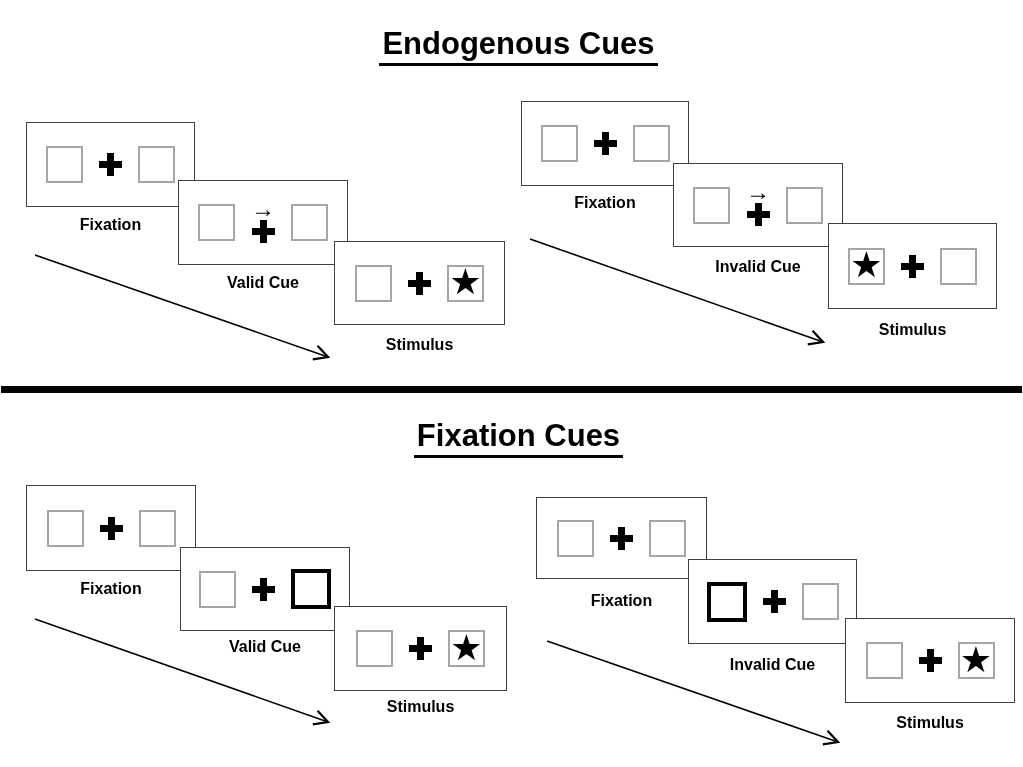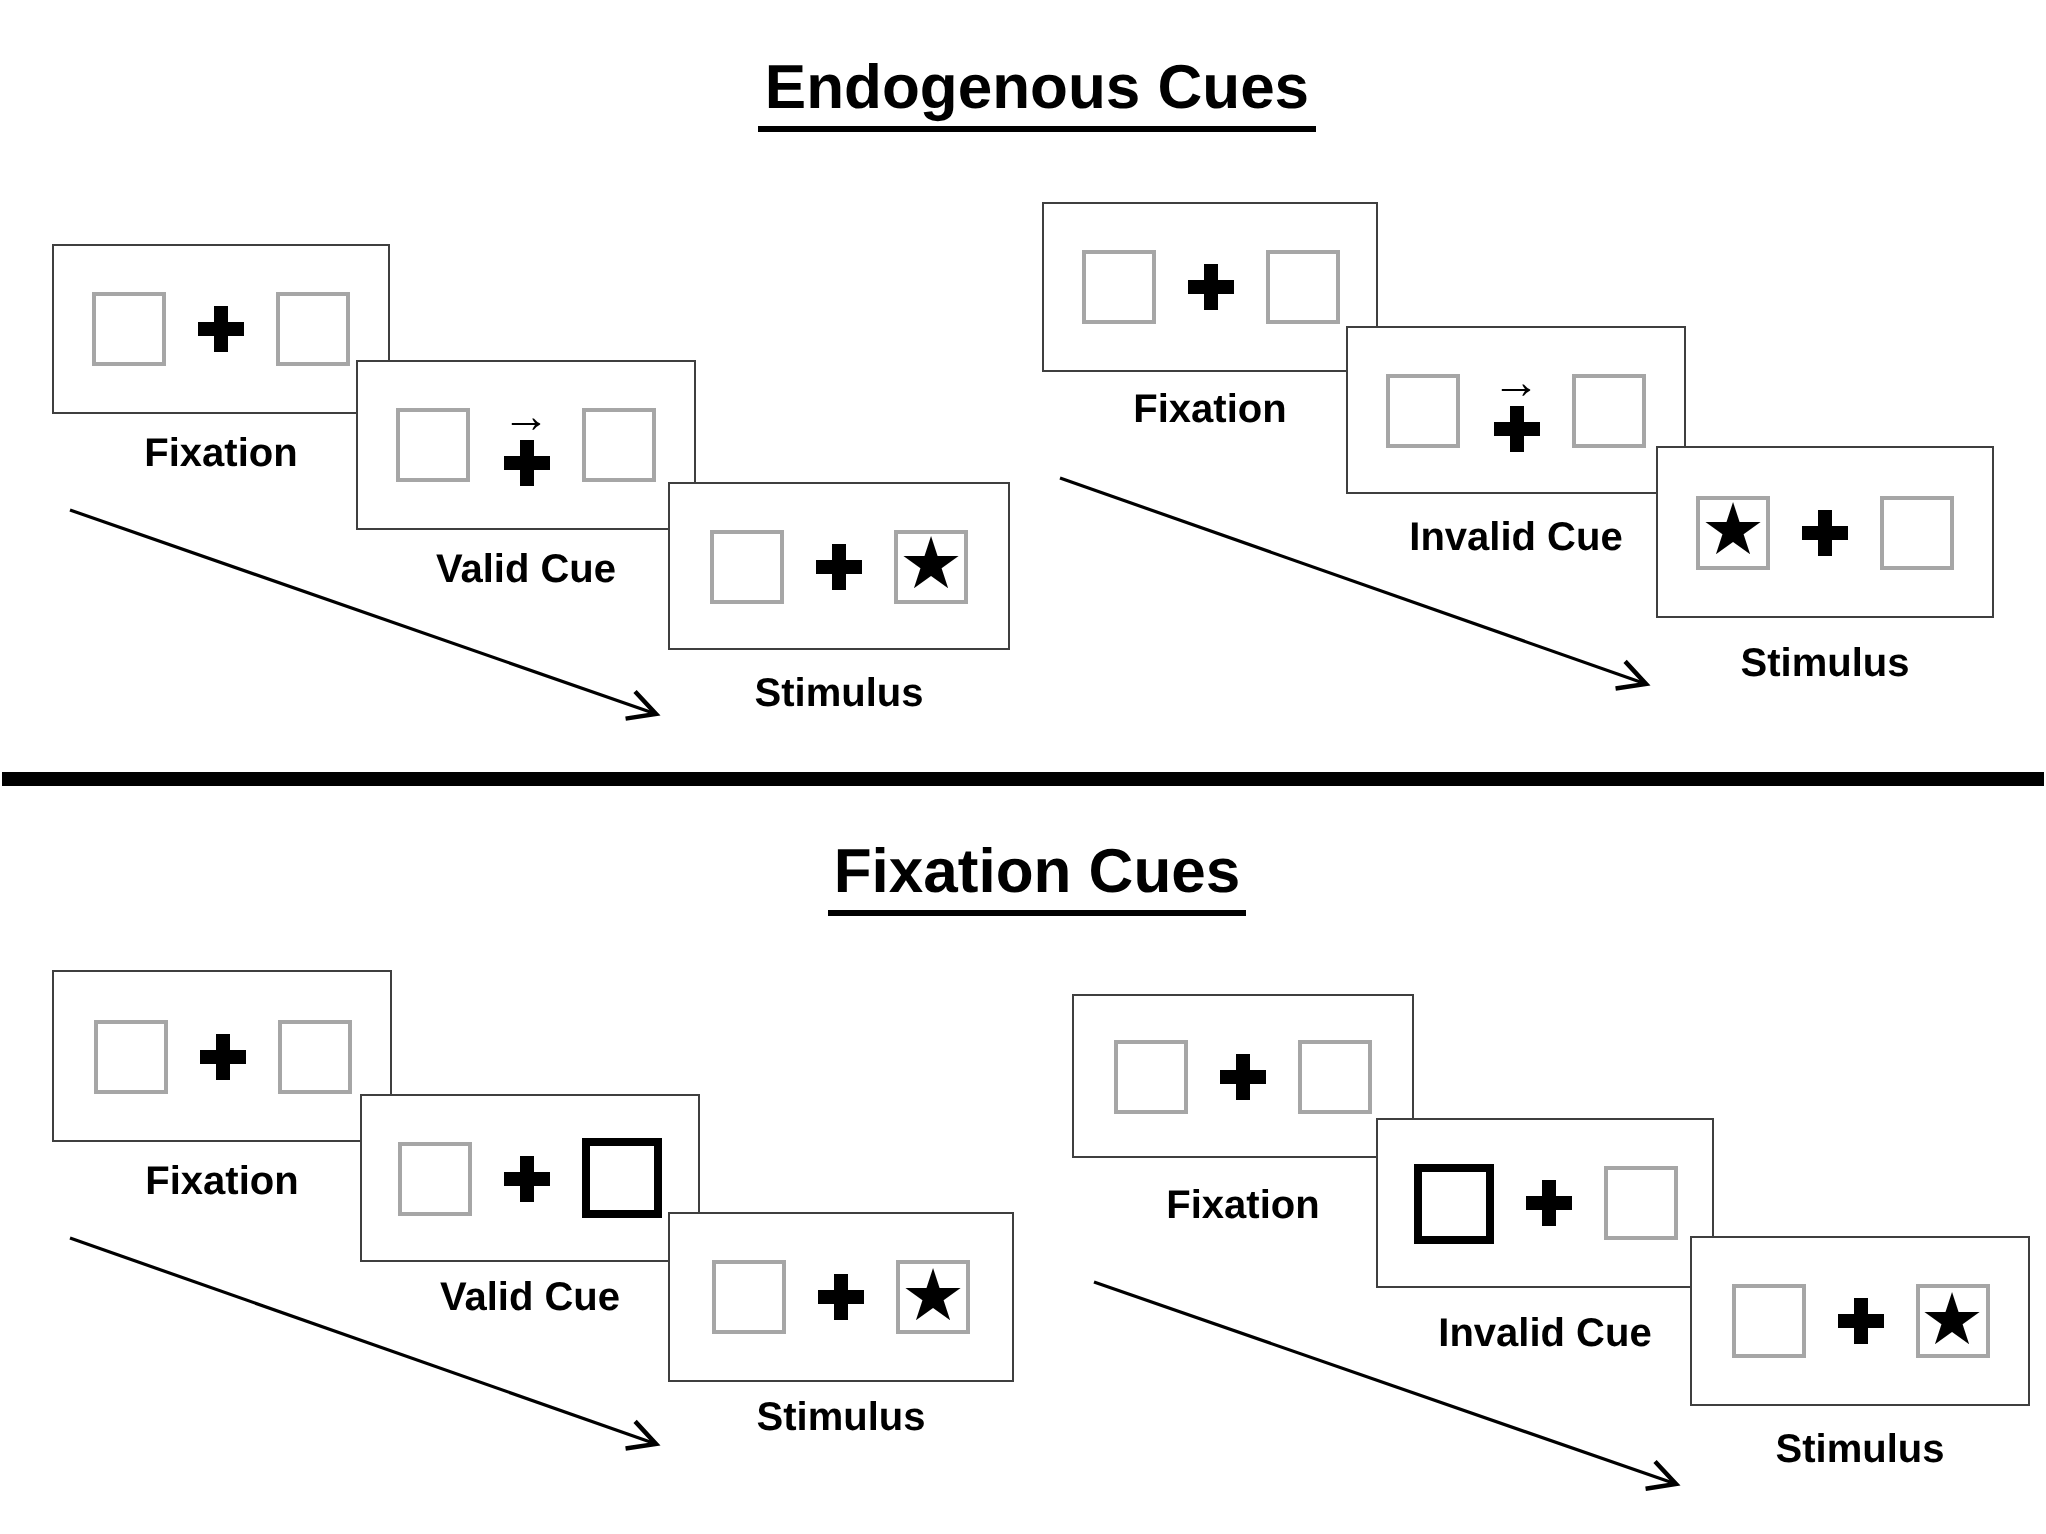--- a/index.html
+++ b/index.html
@@ -27,21 +27,21 @@
   .centercol{display:flex;flex-direction:column;align-items:center;flex:0 0 auto;}
   .plus{position:relative;width:23px;height:23px;}
   .plus::before{content:"";position:absolute;left:0;top:8px;width:23px;height:7px;background:#000;}
   .plus::after{content:"";position:absolute;left:8px;top:0;width:7px;height:23px;background:#000;}
   .cue-arrow{
     font-size:24px;font-weight:bold;line-height:14px;height:14px;margin-bottom:4px;
     letter-spacing:0;color:#000;
   }
   .star{font-size:36px;line-height:1;color:#000;margin-top:-2px;}
   .step-label{
-    position:absolute;text-align:center;font-size:20px;font-weight:bold;white-space:nowrap;
+    position:absolute;text-align:center;font-size:16px;font-weight:bold;white-space:nowrap;
   }
   .arrows{position:absolute;left:0;top:0;width:1023px;height:767px;pointer-events:none;}
   .z1{z-index:1}.z2{z-index:2}.z3{z-index:3}
 </style>
 </head>
 <body>
 
 <div class="page">
 
   <div class="section-title" style="top:26px;text-align:center;">

